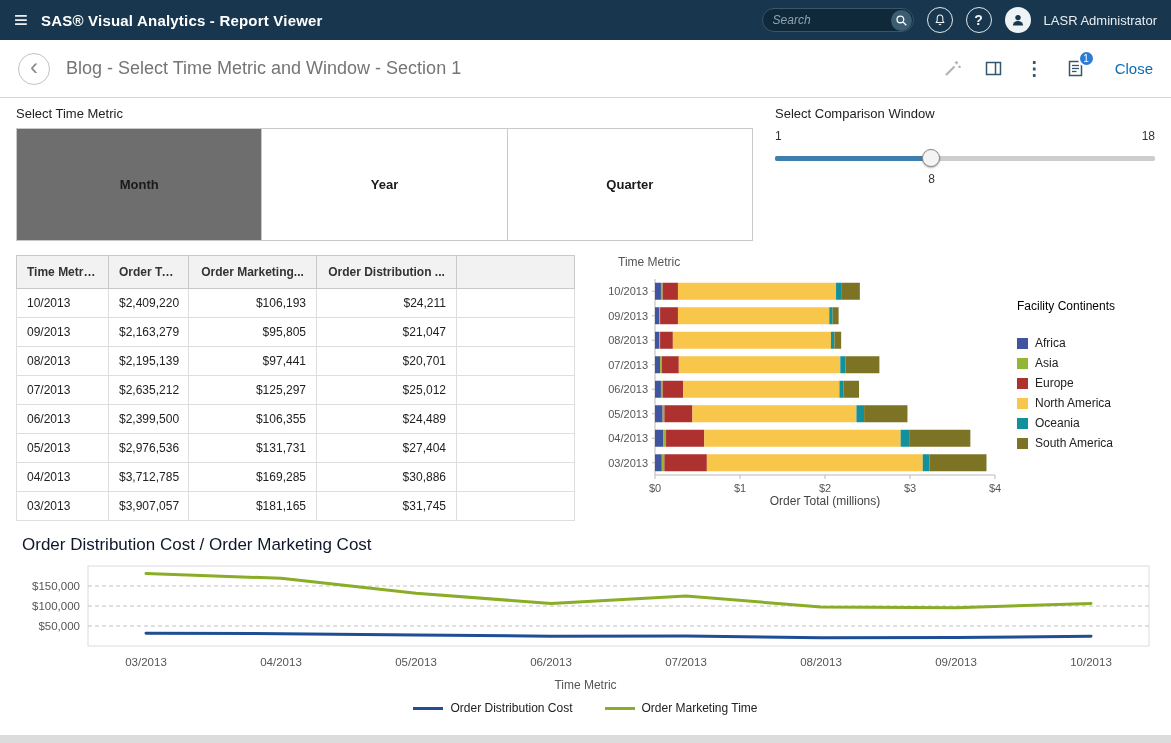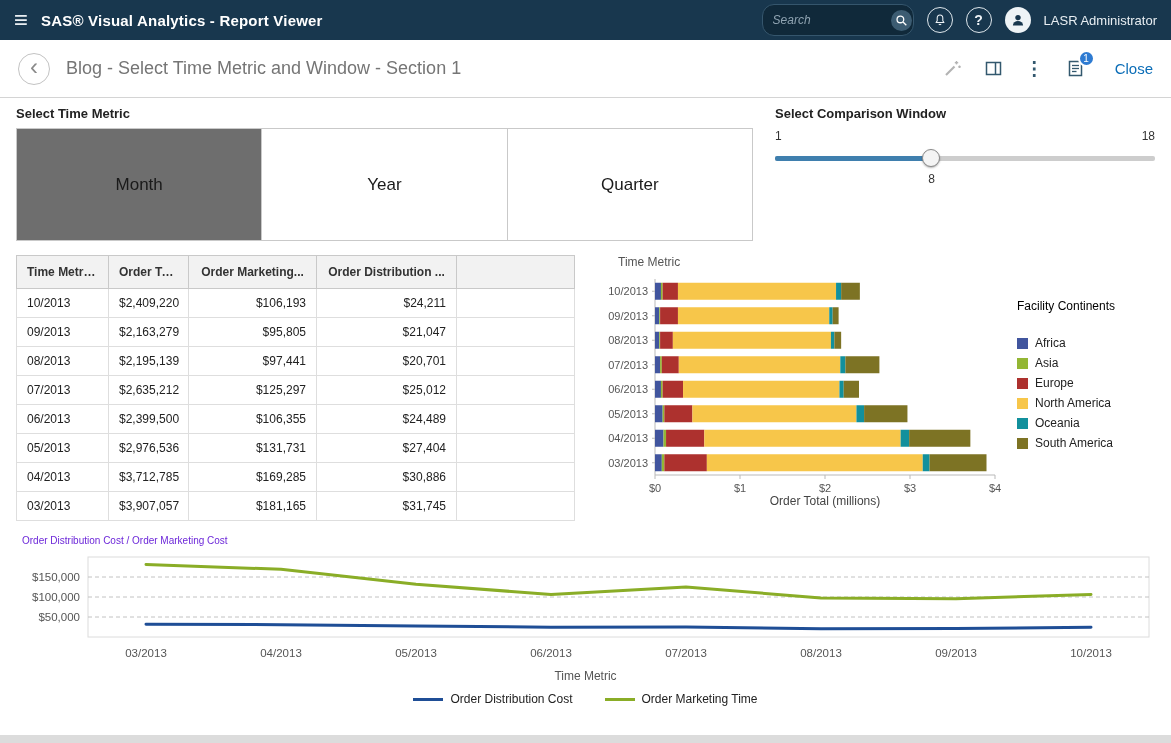--- a/index.html
+++ b/index.html
@@ -6,21 +6,21 @@
   html, body { width:1171px; height:743px; overflow:hidden; background:#fff;
     font-family:"Liberation Sans", sans-serif; }
   body { position:relative; }
 
   
   .app-bar { height:40px; background:#18374e; display:flex; align-items:center;
     padding:0 14px; gap:13px; color:#fff; }
   .menu-glyph { font-size:24px; line-height:1; color:#e8eef2; cursor:pointer; }
   .app-title { font-size:15px; font-weight:bold; letter-spacing:.2px; white-space:nowrap; }
   .app-spacer { flex:1; }
-  .search-pill { display:flex; align-items:center; width:152px; height:32px;
+  .search-pill { display:flex; align-items:center; width:152px; height:24px;
     background:#10293a; border:1px solid #35566d; border-radius:12px; padding:0 1px 0 10px; }
   .search-pill input { flex:1; min-width:0; background:transparent; border:none; outline:none;
     color:#cfd9e0; font-style:italic; font-size:12px; font-family:"Liberation Sans",sans-serif; }
   .search-pill input::placeholder { color:#8fa3b1; font-style:italic; }
   .search-btn { width:21px; height:21px; border-radius:50%; background:#3c5c72;
     display:flex; align-items:center; justify-content:center; flex:none; cursor:pointer; }
   .ring-icon { width:26px; height:26px; border-radius:50%; border:1.5px solid #dfe7ec;
     display:flex; align-items:center; justify-content:center; font-size:14px; font-weight:bold;
     color:#eef3f6; cursor:pointer; flex:none; }
   .avatar { width:26px; height:26px; border-radius:50%; background:#eef3f6;
@@ -37,28 +37,28 @@
   .rb-actions { margin-left:auto; display:flex; align-items:center; gap:22px; }
   .kebab { font-size:19px; color:#33586e; font-weight:bold; cursor:pointer; line-height:1; }
   .doc-wrap { position:relative; cursor:pointer; display:flex; }
   .badge { position:absolute; top:-9px; right:-10px; width:17px; height:17px; border-radius:50%;
     background:#2e7bd2; color:#fff; font-size:10px; display:flex; align-items:center;
     justify-content:center; border:2px solid #fff; }
   .close-link { color:#0b6db7; font-size:15px; margin-left:8px; cursor:pointer; }
 
   
   .content { padding:8px 16px 0; }
-  .section-label { font-size:13px; color:#222;font-weight:bold; }
+  .section-label { font-size:13px; color:#222; }
 
   .row1 { display:flex; gap:22px; }
   .row1-left { width:737px; }
   .row1-right { flex:1; }
   .button-bar { display:flex; margin-top:7px; height:113px; border:1px solid #c9c9c9; background:#fff; }
   .bar-button { flex:1; display:flex; align-items:center; justify-content:center;
-    font-size:17px; font-weight:normal; color:#1a1a1a; border-right:1px solid #c9c9c9;
+    font-size:13px; font-weight:bold; color:#1a1a1a; border-right:1px solid #c9c9c9;
     background:#fff; cursor:pointer; }
   .bar-button:last-child { border-right:none; }
   .bar-button.selected { background:#6e6e6e; }
 
   .slider-wrap { position:relative; margin-top:8px; height:62px; }
   .slider-minmax { display:flex; justify-content:space-between; font-size:12px; color:#333; }
   .slider-track { position:relative; margin-top:13px; height:5px; background:#cdcdcd; border-radius:2px; cursor:pointer; }
   .slider-fill { position:absolute; left:0; top:0; bottom:0; background:#3f7fae; border-radius:2px; }
   .slider-handle { position:absolute; top:-7px; width:18px; height:18px; border-radius:50%;
     background:#f4f4f4; border:1.5px solid #8a8a8a; transform:translateX(-50%);
@@ -83,21 +83,21 @@
   .barchart-wrap > .chart-title { margin-left:21px; }
   .barchart-flex { display:flex; }
   .legend-col { margin-left:10px; padding-top:30px; }
   .legend-title { font-size:12px; color:#000000; margin-bottom:23px; white-space:nowrap;text-align:right; }
   .legend-item { display:flex; align-items:center; gap:7px; margin-bottom:6px;
     font-size:12px; color:#222; cursor:pointer; white-space:nowrap; }
   .legend-swatch { width:11px; height:11px; flex:none; }
 
   
   .row3 { margin-top:14px; }
-  .row3 > .chart-title { font-size:10px; color:#6d28d9; margin-left:6px; margin-bottom:5px; }
+  .row3 > .chart-title { font-size:17px; color:#0f172a; margin-left:6px; margin-bottom:5px; }
   .xlabel { text-align:center; font-size:12px; color:#555; margin-top:2px; }
   .line-legend { display:flex; justify-content:center; gap:32px; margin-top:9px; }
   .line-legend .legend-item { margin-bottom:0; }
   .legend-line { width:30px; height:0; border-top:3px solid; flex:none; }
 
   .bottom-strip { position:absolute; left:0; right:0; bottom:0; height:8px; background:#dcdcdc; }
 </style>
 </head>
 <body>
 

